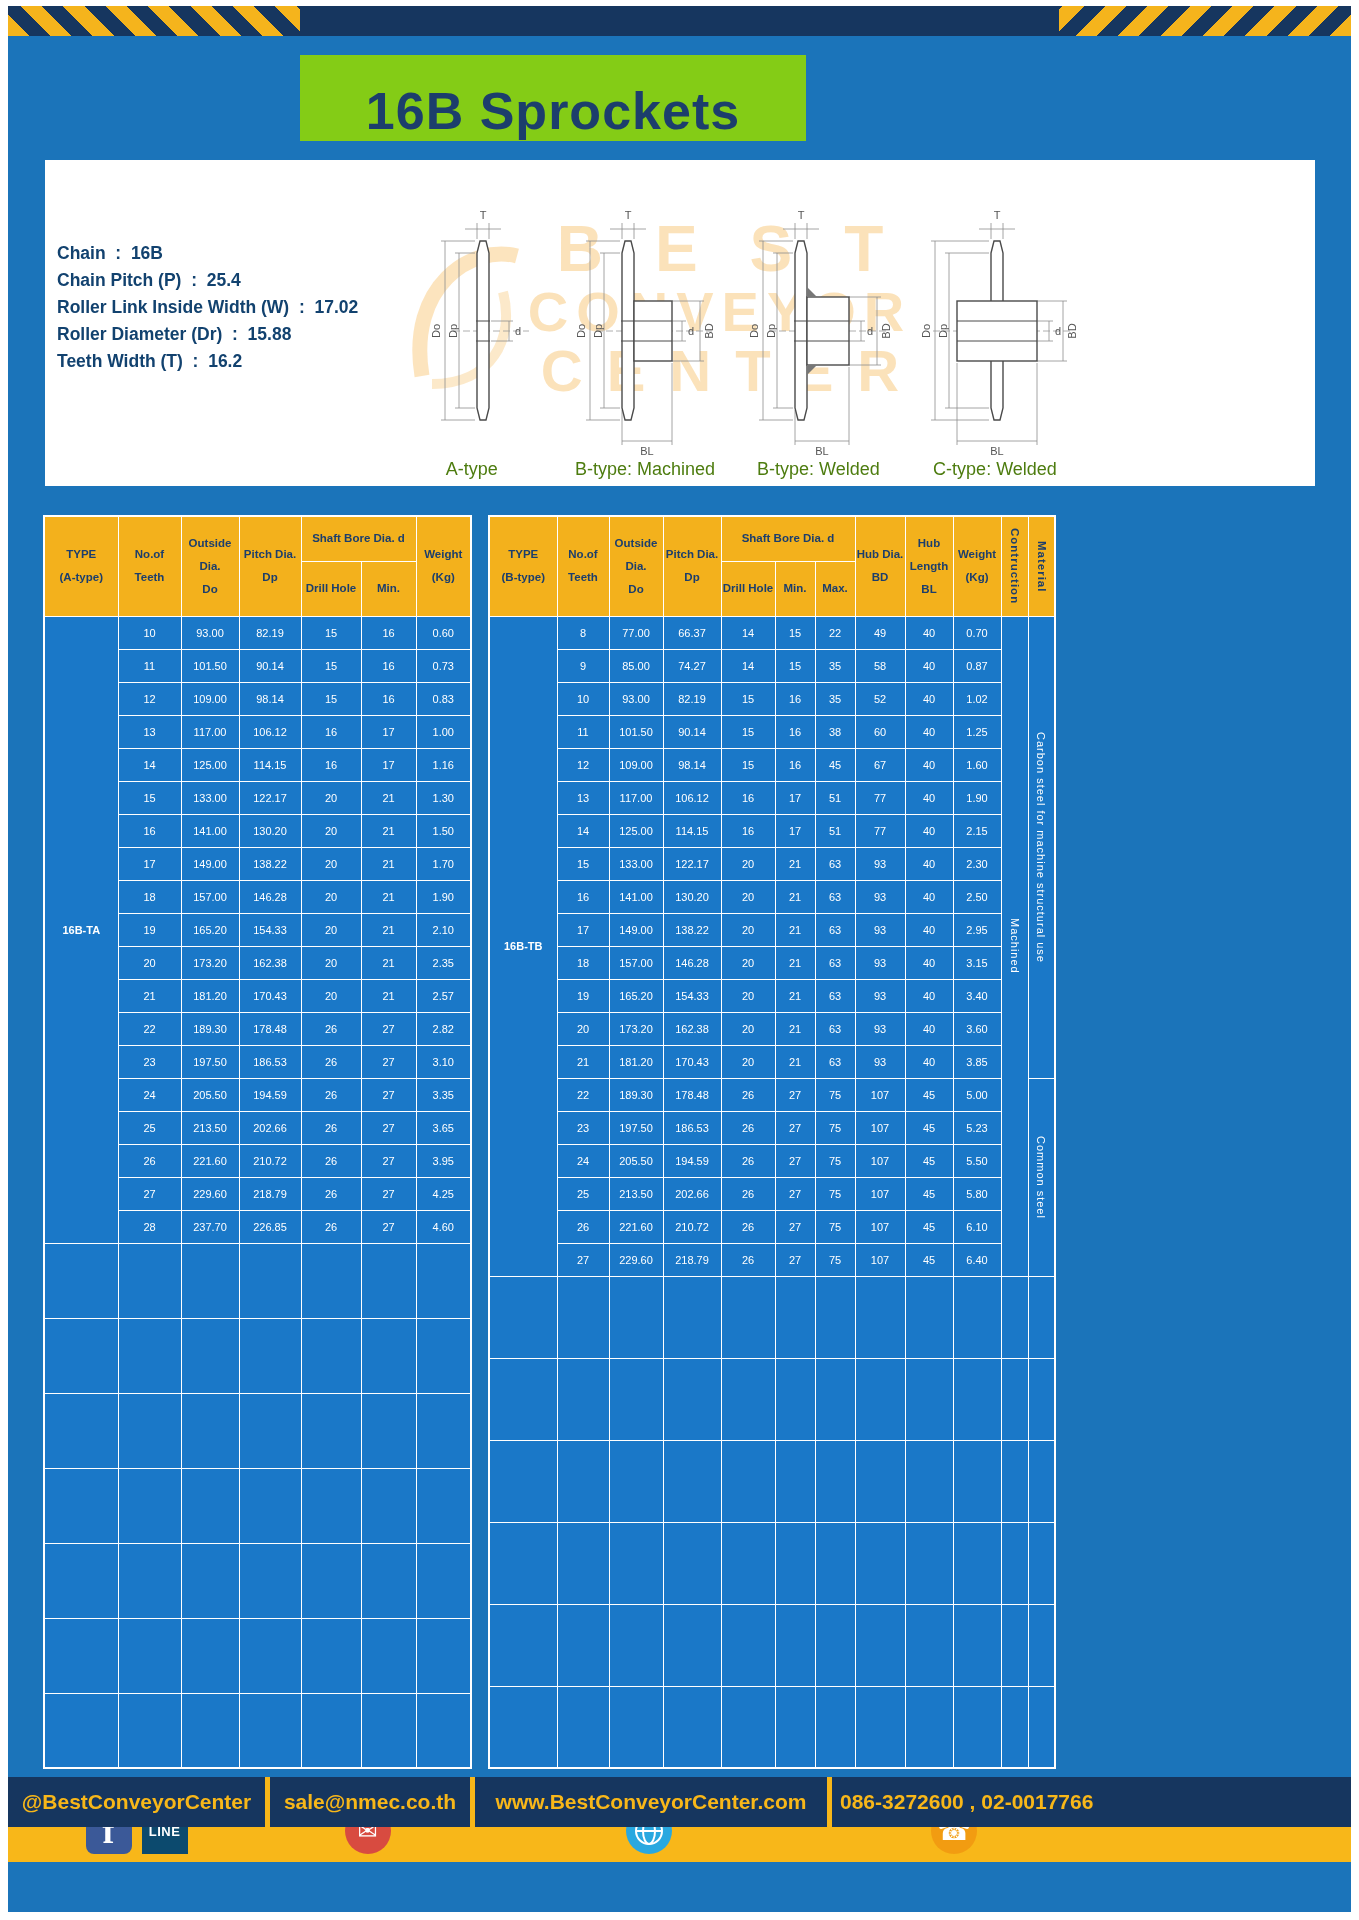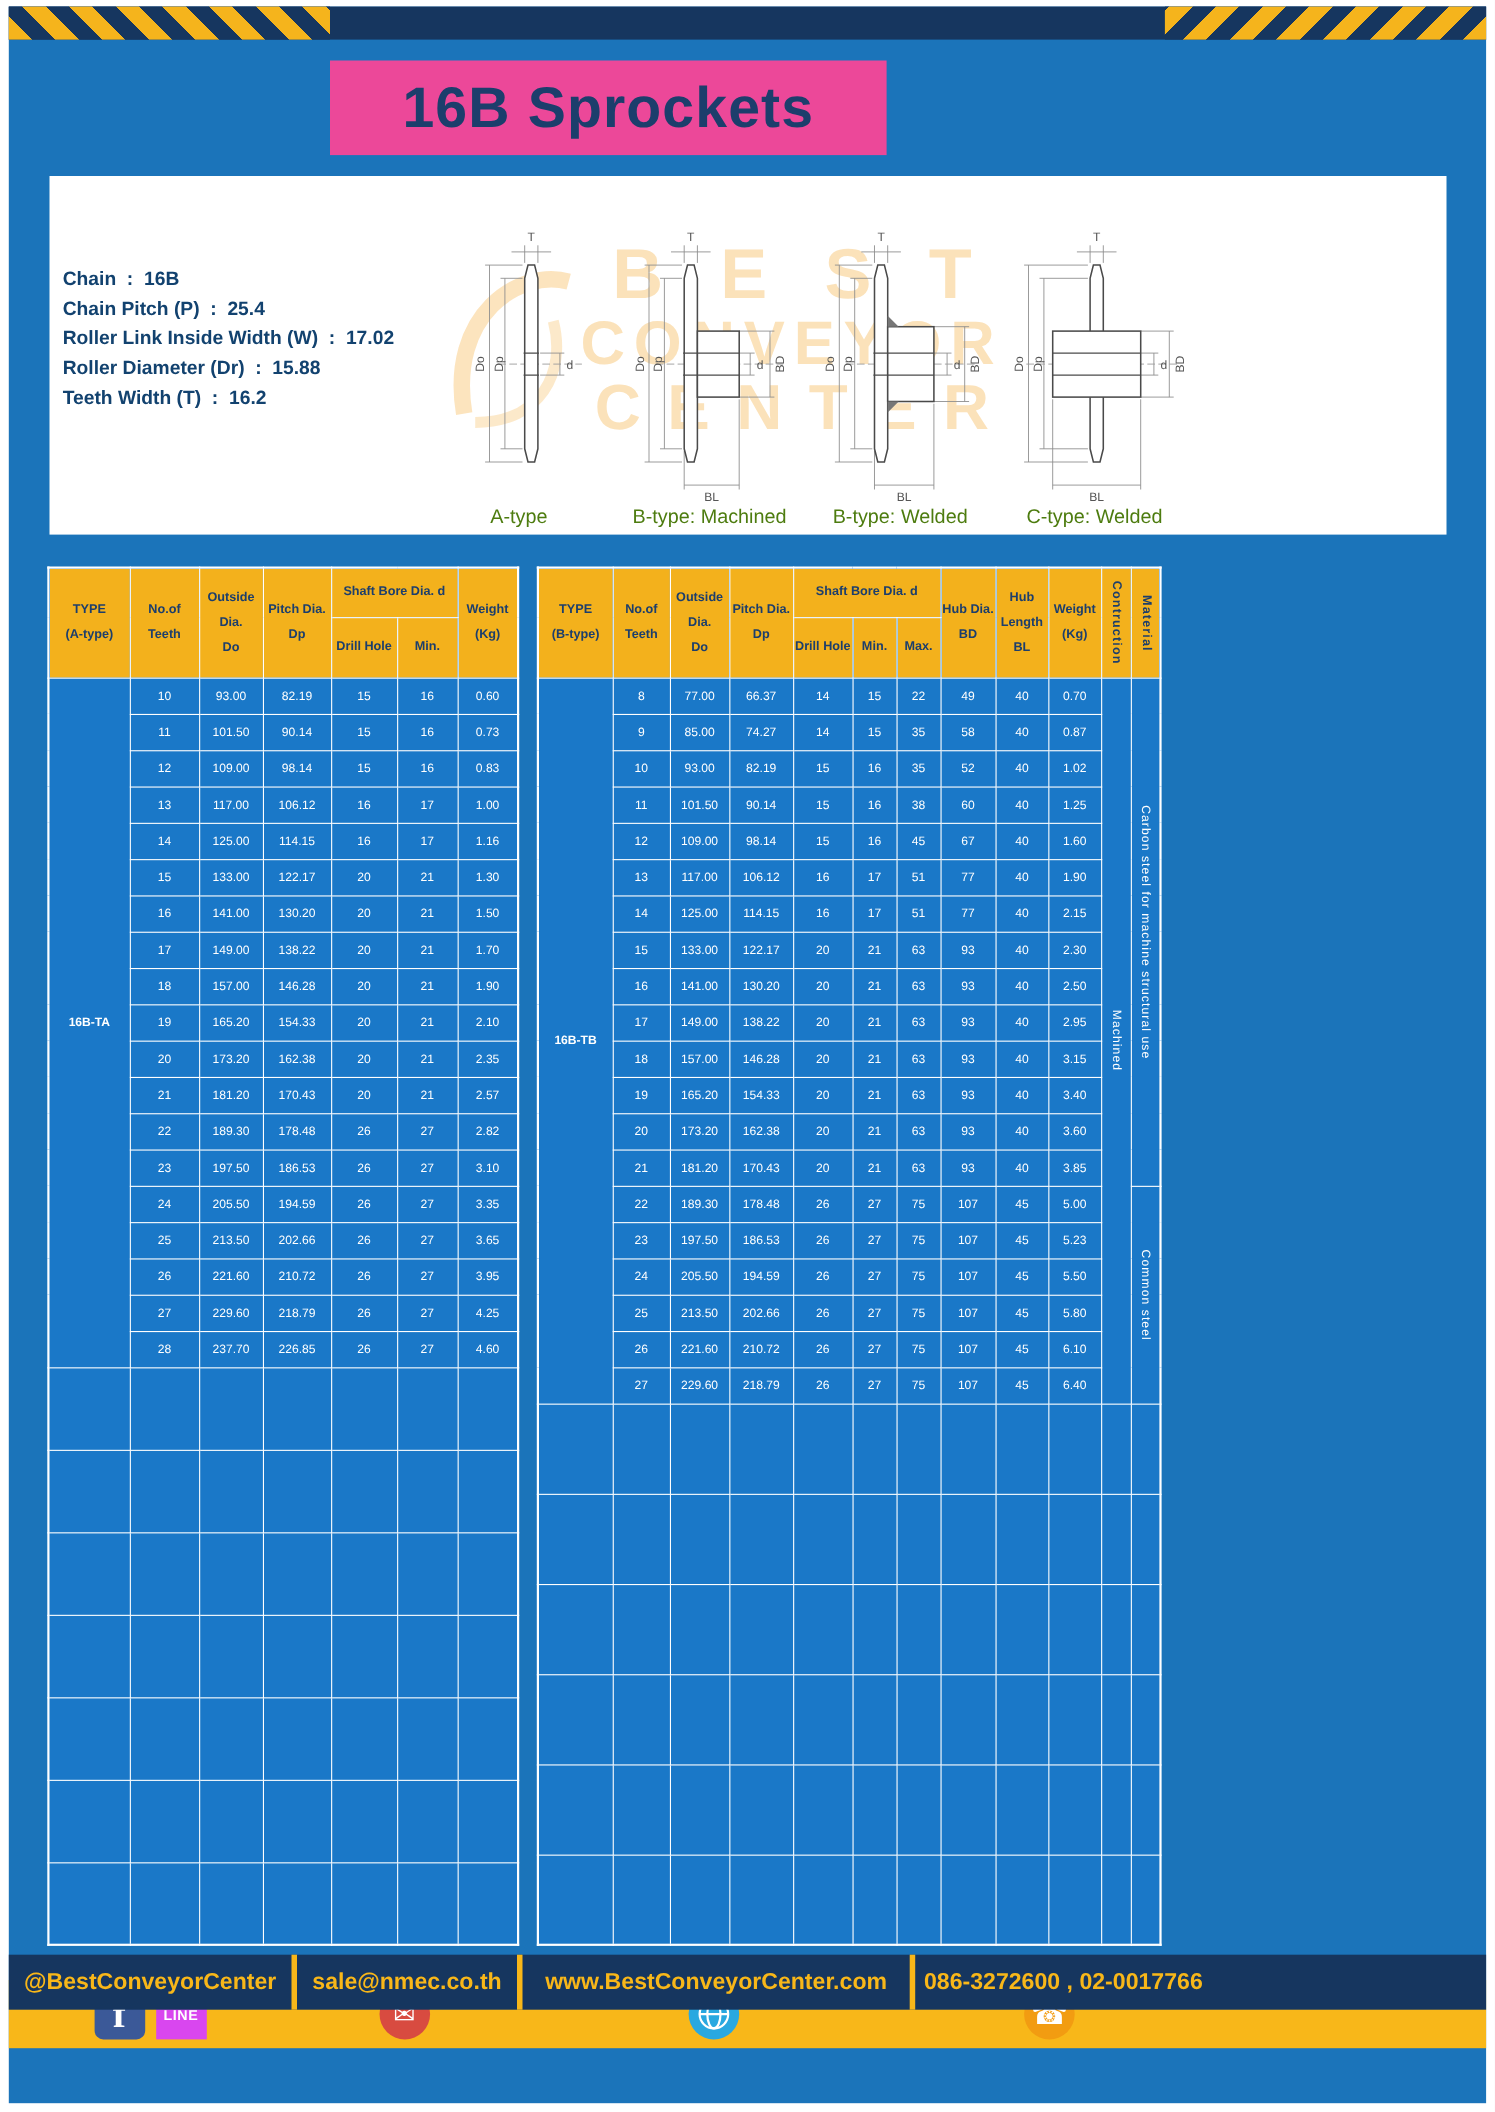--- a/index.html
+++ b/index.html
@@ -8,21 +8,21 @@
   .page{position:relative;width:1359px;height:1920px;background:#ffffff;margin:0 auto;overflow:hidden}
   .blue-bg{position:absolute;left:8px;top:6px;width:1343px;height:1906px;background:#1b74ba}
 
   
   .topbar{position:absolute;left:8px;top:6px;width:1343px;height:30px;background:#16365f}
   .hazard{position:absolute;top:0;height:30px;width:292px}
   .hazard.left{left:0;background:repeating-linear-gradient(45deg,#f5b41c 0 15px,#16365f 15px 30px)}
   .hazard.right{right:0;background:repeating-linear-gradient(-45deg,#f5b41c 0 15px,#16365f 15px 30px)}
 
   
-  .title-banner{position:absolute;left:300px;top:55px;width:506px;height:86px;background:#ec4899;display:flex;align-items:center;justify-content:center}
+  .title-banner{position:absolute;left:300px;top:55px;width:506px;height:86px;background:#84cc16;display:flex;align-items:flex-end;justify-content:center}
   .title-banner h1{font-size:52px;color:#1c3e6c;font-weight:bold;letter-spacing:1px}
 
   
   .specs-panel{position:absolute;left:45px;top:160px;width:1270px;height:326px;background:#ffffff}
   .watermark{position:absolute;left:405px;top:56px;width:540px;text-align:center;color:rgba(245,176,64,.36);font-weight:bold;line-height:1.04;z-index:0}
   .wm1{font-size:64px;letter-spacing:52px;text-indent:52px}
   .wm2{font-size:56px;letter-spacing:8px}
   .wm3{font-size:58px;letter-spacing:24px;text-indent:24px}
   .wm-logo{position:absolute;left:352px;top:66px;z-index:0}
   .spec-lines{position:absolute;left:12px;top:80px;z-index:2}
@@ -53,21 +53,21 @@
   .fsec{display:flex;align-items:center;justify-content:center}
   .fsec.s1{width:257px}
   .fsec.s2{width:205px}
   .fsec.s3{width:357px}
   .fsec.s4{flex:1;justify-content:flex-start;padding-left:8px}
   .footer-yellow .fsec.s4{padding-left:104px}
   .footer-navy .fsec.s2,.footer-navy .fsec.s3,.footer-navy .fsec.s4{border-left:5px solid #f8b719}
   .ftext{color:#f8b719;font-weight:bold;font-size:21px;white-space:nowrap}
   .icon{display:flex;align-items:center;justify-content:center;flex:0 0 auto}
   .icon-fb{width:46px;height:46px;border-radius:8px;background:#3b5998;color:#fff;font-size:36px;font-weight:bold;font-family:"Liberation Serif",serif}
-  .icon-line{width:46px;height:46px;border-radius:0;background:#d946ef;color:#fff;font-size:13px;font-weight:bold;margin-left:10px;letter-spacing:.5px}
+  .icon-line{width:46px;height:46px;border-radius:0;background:#0c4a6e;color:#fff;font-size:13px;font-weight:bold;margin-left:10px;letter-spacing:.5px}
   .icon-mail{width:46px;height:46px;border-radius:50%;background:#d84b40;color:#fff;font-size:24px}
   .icon-globe{width:46px;height:46px;border-radius:50%;background:#29a8e0}
   .icon-phone{width:46px;height:46px;border-radius:50%;background:#f29c11;color:#fff;font-size:27px}
 </style>
 </head>
 <body>
 
 <div class="page">
   <div class="blue-bg"></div>
 

